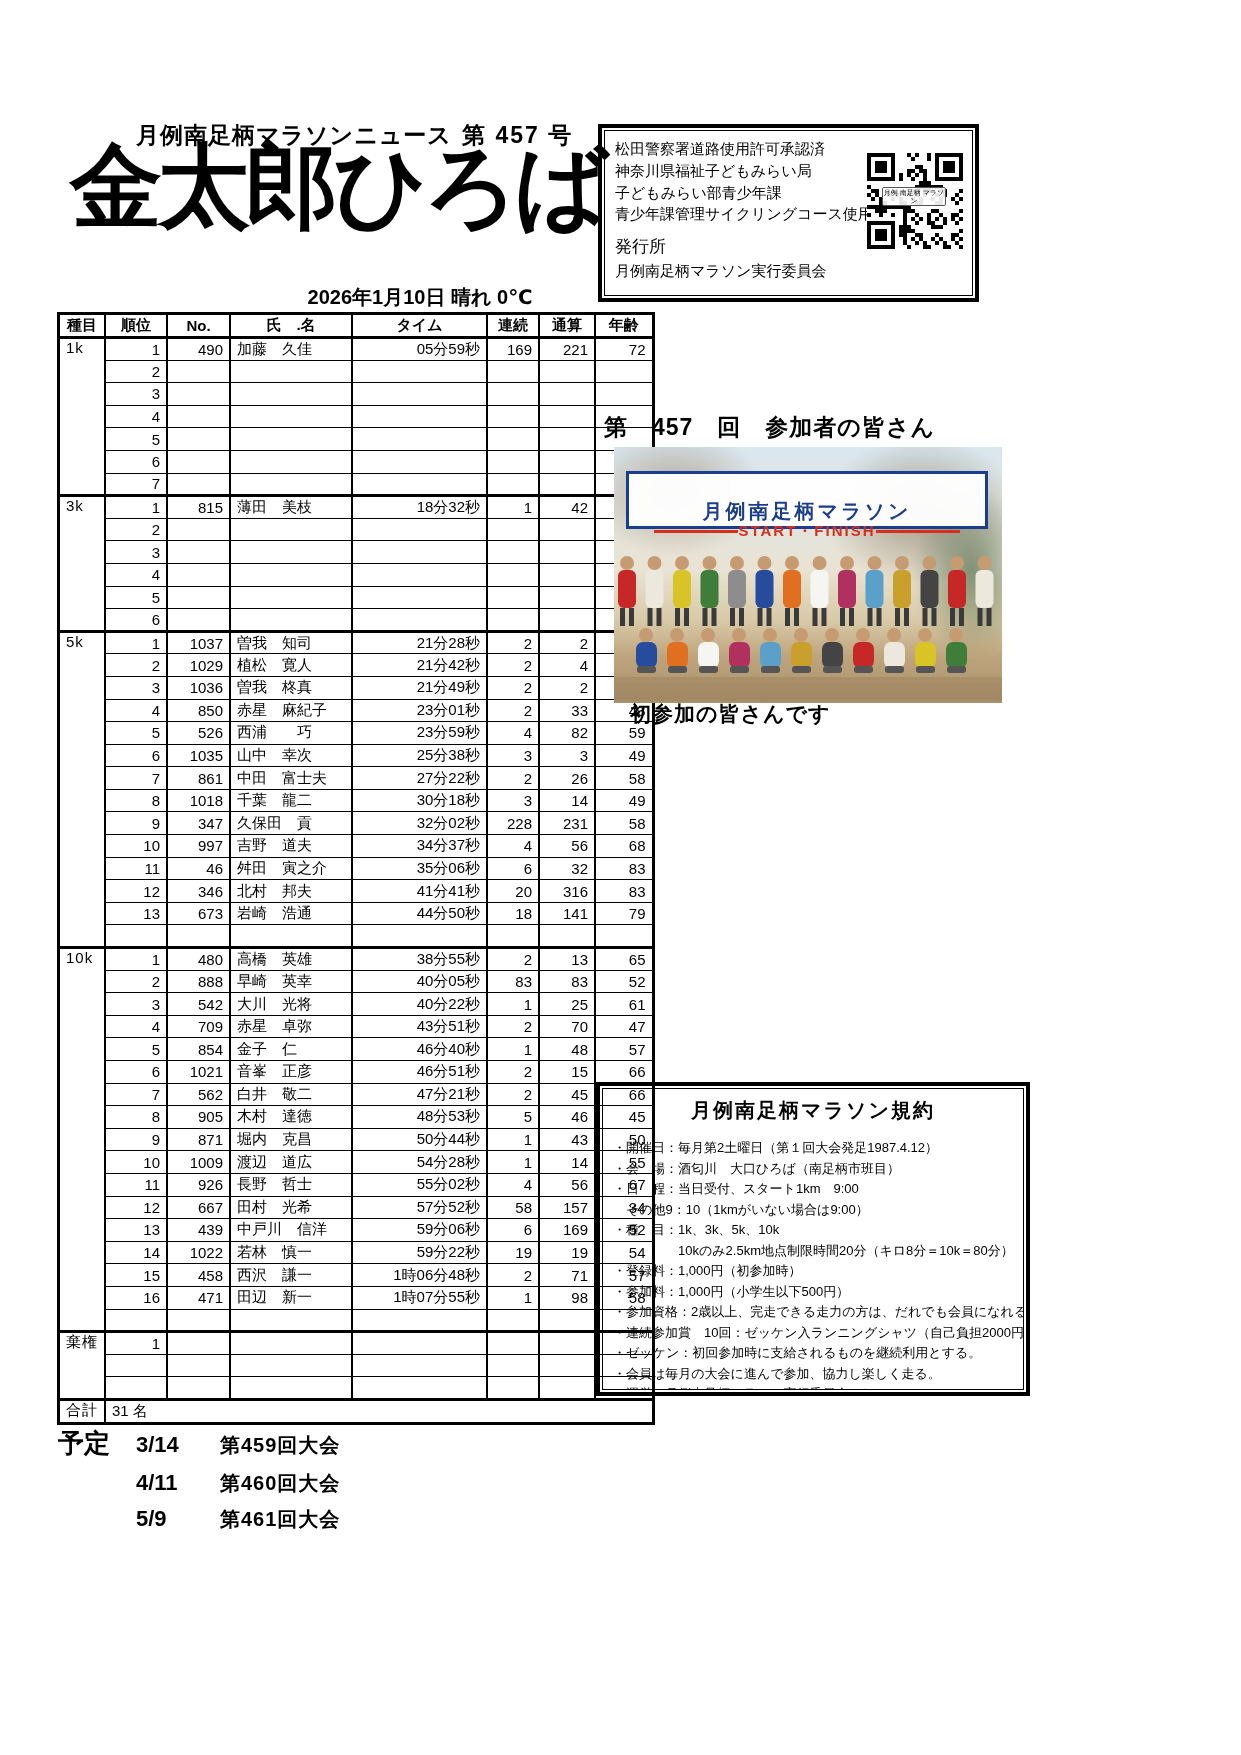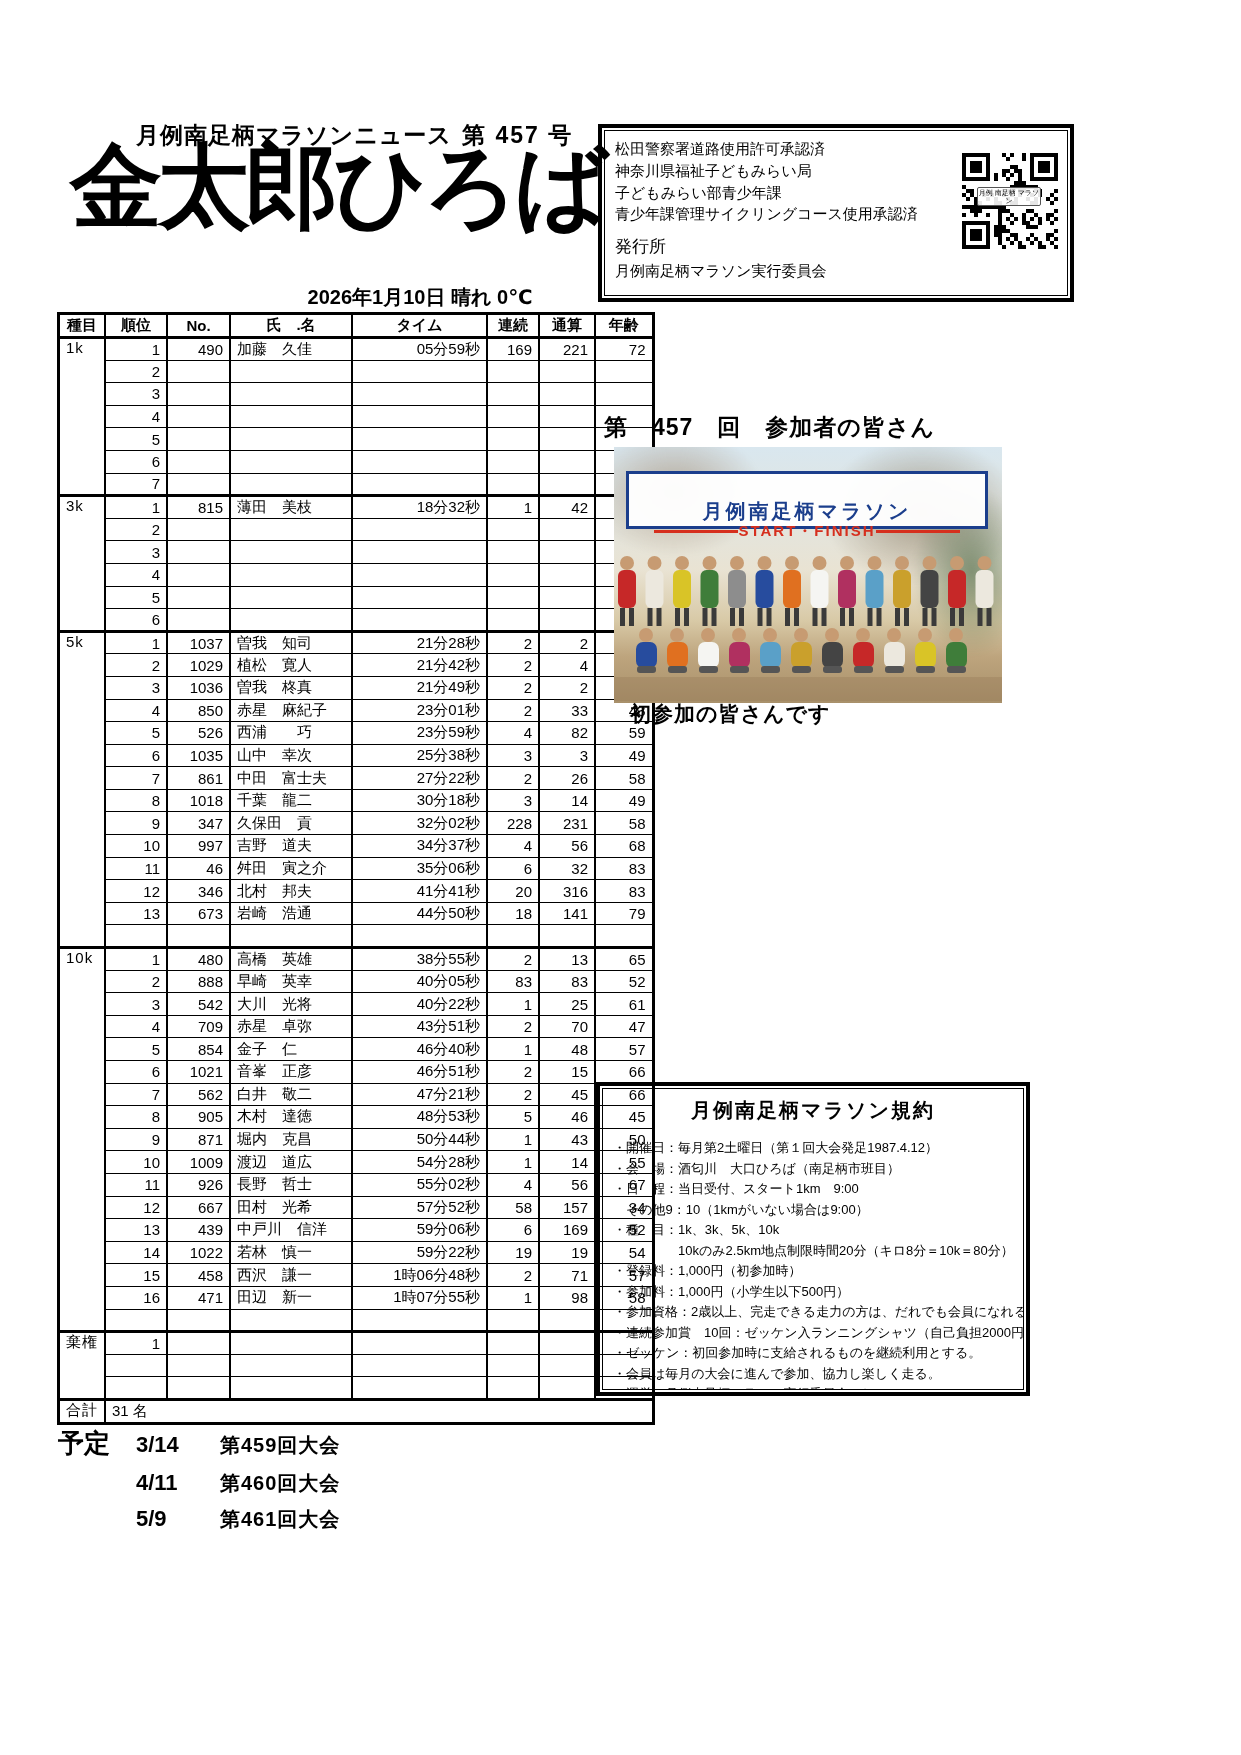--- a/index.html
+++ b/index.html
@@ -5,21 +5,21 @@
   html,body{margin:0;padding:0;background:#fff;}
   body{font-family:"Liberation Sans","DejaVu Sans",sans-serif;color:#000;}
   .page{position:relative;width:1241px;height:1755px;background:#fff;overflow:hidden;}
 
   
   .mast-name{position:absolute;left:136px;top:120px;font-size:23px;font-weight:600;letter-spacing:1px;}
   .mast-issue{position:absolute;left:462px;top:120px;font-size:23px;font-weight:600;letter-spacing:2px;}
   .mast-title{position:absolute;left:70px;top:138px;font-size:92px;font-weight:900;letter-spacing:-4px;line-height:1.05;}
 
   
-  .permits{position:absolute;left:598px;top:124px;width:476px;height:178px;border:4px solid #000;box-sizing:border-box;}
+  .permits{position:absolute;left:598px;top:124px;width:381px;height:178px;border:4px solid #000;box-sizing:border-box;}
   .permits-inner{position:absolute;inset:2px;border:1px solid #000;padding:7px 10px;box-sizing:border-box;}
   .permits-line{font-size:15px;line-height:1.45;white-space:nowrap;}
   .permits-pub-label{font-size:17px;line-height:1.45;margin-top:10px;}
   .qr{position:absolute;right:9px;top:22px;width:96px;height:96px;}
   .qr-label{position:absolute;right:26px;top:56px;width:62px;font-size:7px;line-height:1.1;text-align:center;background:rgba(255,255,255,.9);border:1px solid #555;border-radius:2px;padding:1px 0;}
 
   
   .result-title{position:absolute;left:66px;top:254px;font-size:27px;font-weight:bold;letter-spacing:1px;}
   .result-date{position:absolute;left:260px;top:284px;width:320px;text-align:center;font-size:20px;font-weight:bold;}
 

